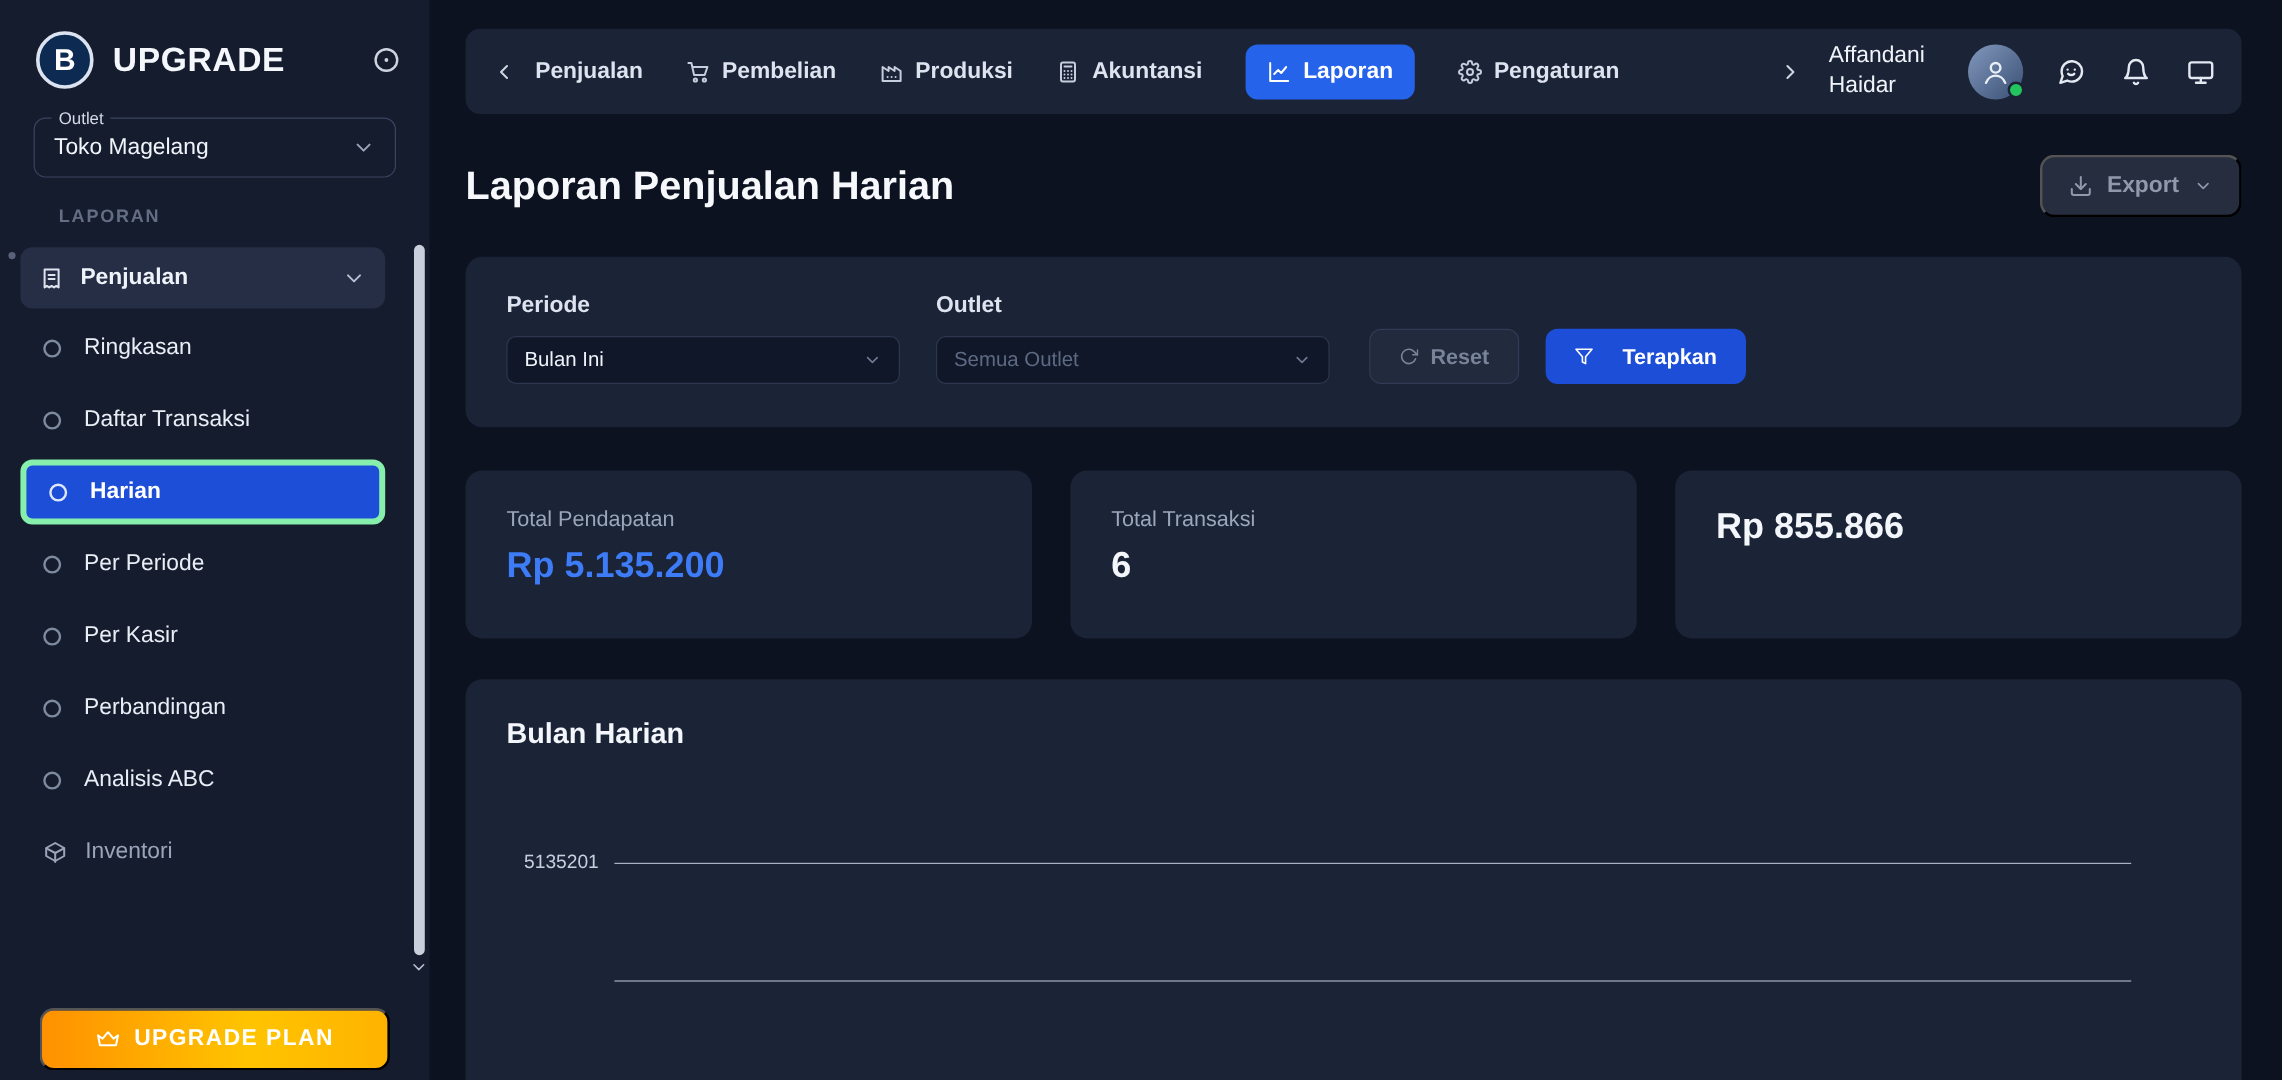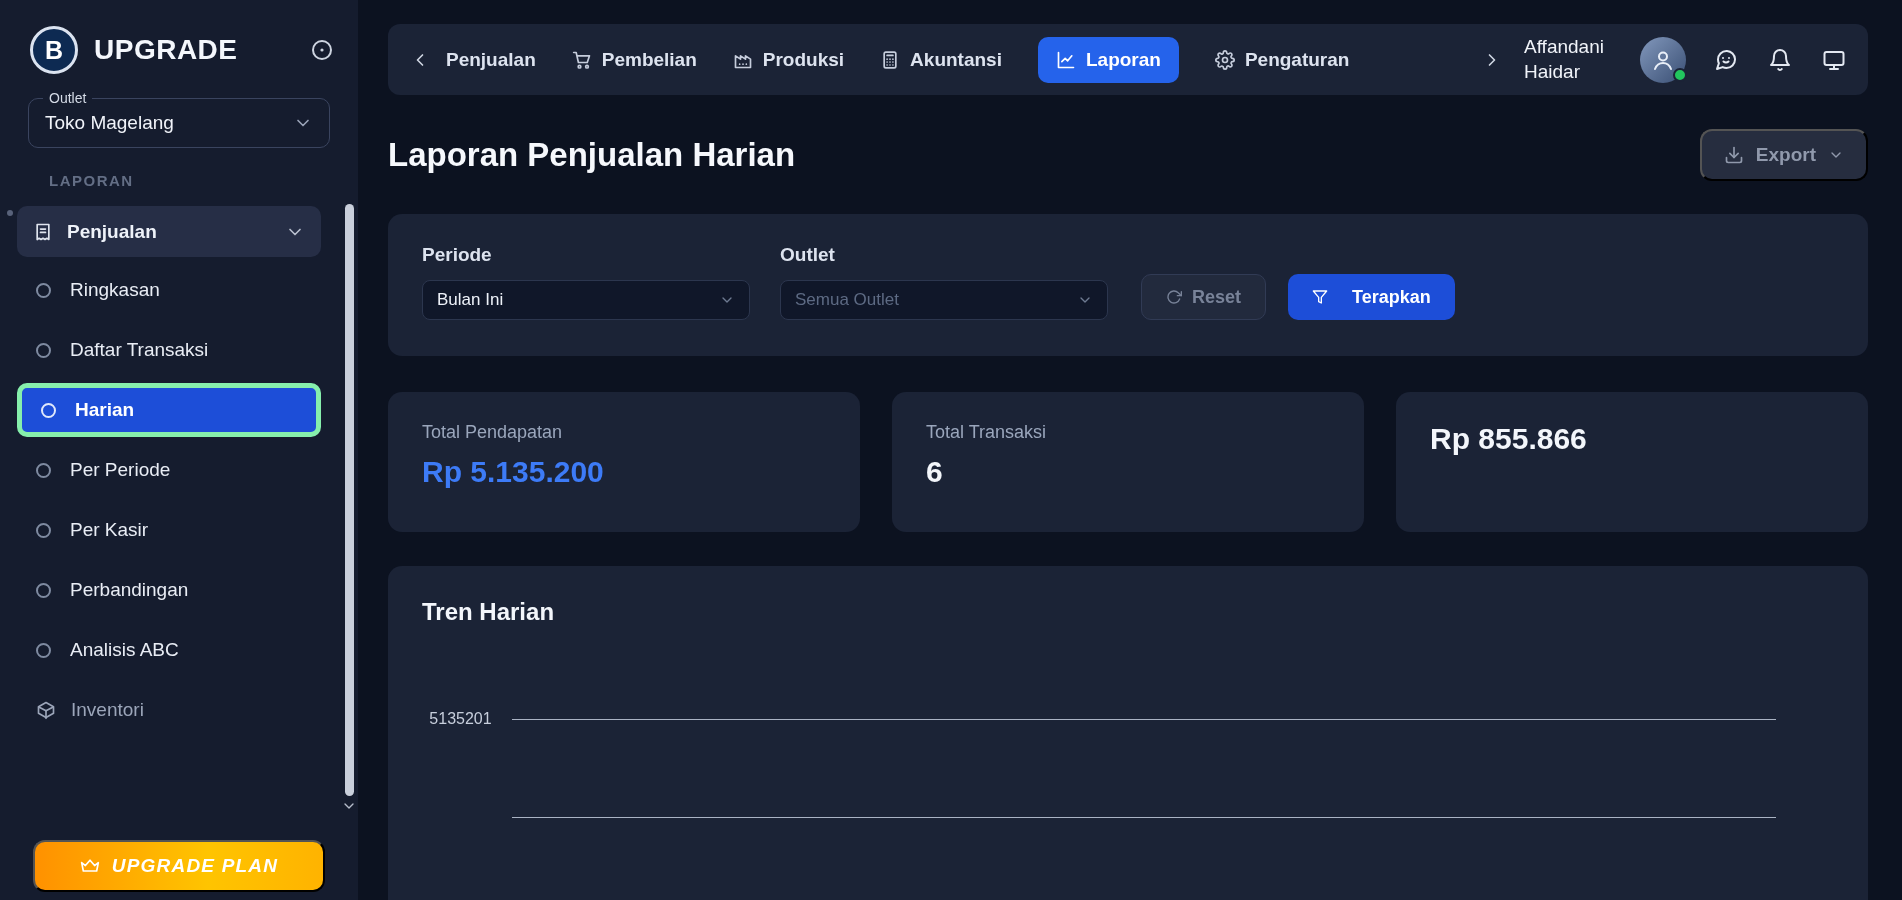--- a/index.html
+++ b/index.html
@@ -41,21 +41,21 @@
   .nav-item .bullet { width:15px; height:15px; border:2px solid #7e8aa0; border-radius:50%; flex:none; }
   .nav-item .lbl { font-size:19px; color:#e9edf5; }
   .nav-item.active { background:#1d4ed8; border:5px solid #86efac; }
   .nav-item.active .bullet { border-color:#dfe8fb; }
   .nav-item.active .lbl { color:#ffffff; font-weight:600; }
   .nav-item.item-inventori { color:#9ba5b9; gap:15px; }
   .nav-item.item-inventori .lbl { color:#9ba5b9; }
   .upgrade-btn { position:absolute; left:33px; bottom:8px; width:292px; height:52px; border-radius:12px;
     background:linear-gradient(90deg,#ff9100,#ffc400 60%,#ffb300);
     display:flex; align-items:center; justify-content:center; gap:12px;
-    color:#ffffff; font-size:19px; font-weight:800; letter-spacing:1.2px; cursor:pointer;font-style:italic; }
+    color:#ffffff; font-size:19px; font-weight:800; letter-spacing:1.2px; cursor:pointer; }
   .scroll-thumb { position:absolute; right:4px; top:204px; width:9px; height:592px;
     background:#c9cfdb; border-radius:5px; cursor:pointer; }
   .scroll-chev { position:absolute; right:1px; top:798px; color:#b6bdcb; cursor:pointer; display:flex; }
   .side-dot { position:absolute; left:7px; top:210px; width:6px; height:6px; border-radius:50%; background:#58627a; }
 
   
   .main { position:absolute; left:358px; top:0; width:1544px; height:900px; padding:24px 34px 0 30px; }
 
   .topbar { height:71px; background:#1b2336; border-radius:12px; display:flex; align-items:center; padding:0 22px; }
   .tb-scroll { color:#cfd6e2; cursor:pointer; display:flex; }
@@ -100,21 +100,21 @@
   .stats-row { display:flex; gap:32px; margin-top:36px; }
   .stat-card { flex:1; height:140px; background:#1b2336; border-radius:14px; padding:30px 34px; }
   .stat-label { font-size:18px; color:#9aa6bc; margin-bottom:12px; }
   .stat-value { font-size:30px; font-weight:800; color:#f3f6fb; }
   .stat-value.blue { color:#3d7bf7; }
 
   .chart-card { margin-top:34px; background:#1b2336; border-radius:14px; padding:32px 34px; height:430px; }
   .chart-title { font-size:24px; font-weight:700; color:#f3f6fb; }
   .gridline-row { display:flex; align-items:center; margin-top:84px; }
   .gridline-row.second { margin-top:89px; }
-  .y-tick { width:90px; text-align:center; font-size:16px; color:#c7cedc; padding-right:13px; flex:none; }
+  .y-tick { width:90px; text-align:right; font-size:16px; color:#c7cedc; padding-right:13px; flex:none; }
   .gridline { flex:1; border-top:1.5px solid #aab3c4; margin-right:58px; }
 </style>
 </head>
 <body>
 
 <aside class="sidebar">
 
   <div class="logo-row">
     <div class="logo-badge">
       <span>B</span>
@@ -363,21 +363,21 @@
     <div class="stat-card">
       <div class="stat-label">Total Transaksi</div>
       <div class="stat-value">6</div>
     </div>
     <div class="stat-card">
       <div class="stat-value">Rp 855.866</div>
     </div>
   </section>
 
   <section class="chart-card">
-    <h2 class="chart-title">Tren Harian</h2>
+    <h2 class="chart-title">Bulan Harian</h2>
     <div class="gridline-row">
       <span class="y-tick">5135201</span>
       <div class="gridline"></div>
     </div>
     <div class="gridline-row second">
       <span class="y-tick"></span>
       <div class="gridline"></div>
     </div>
   </section>
 

